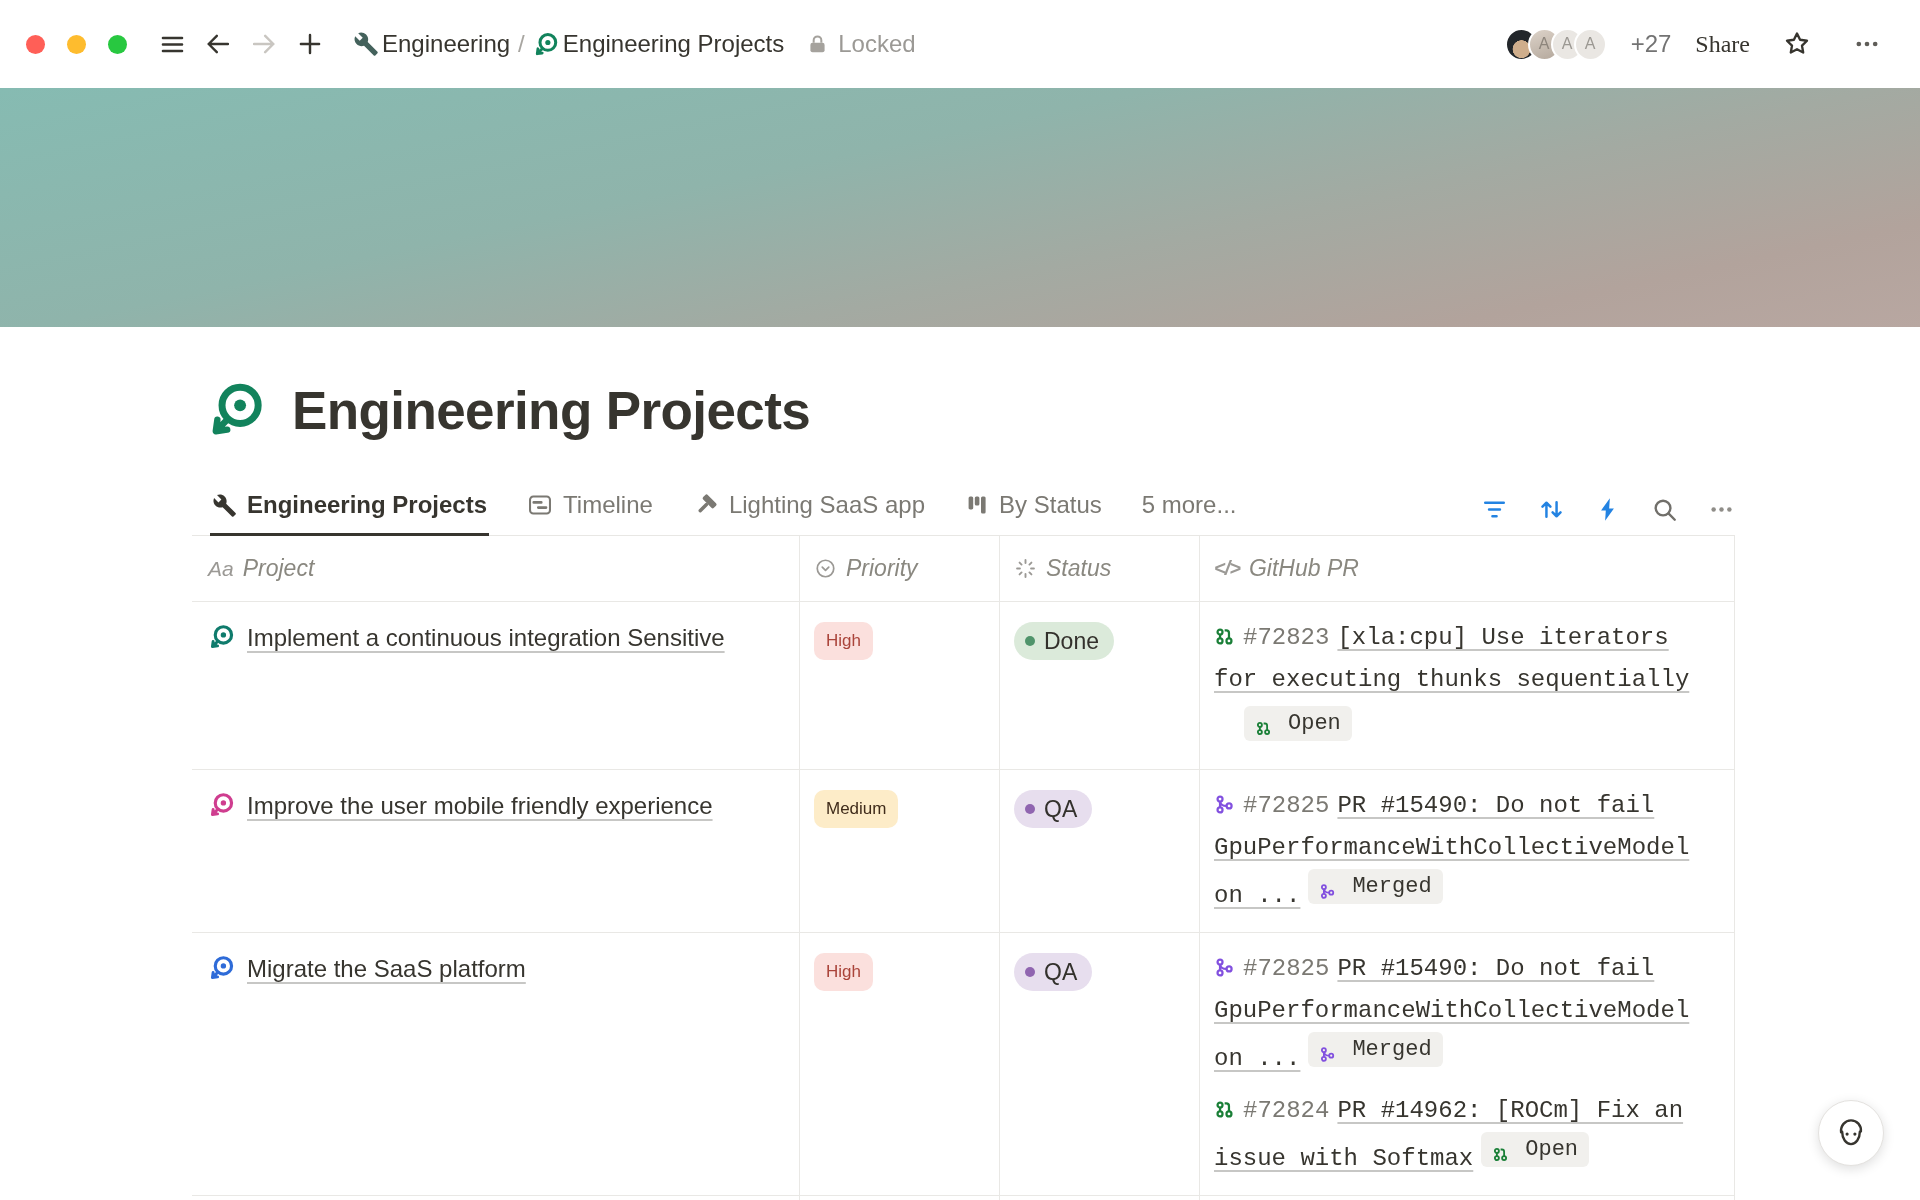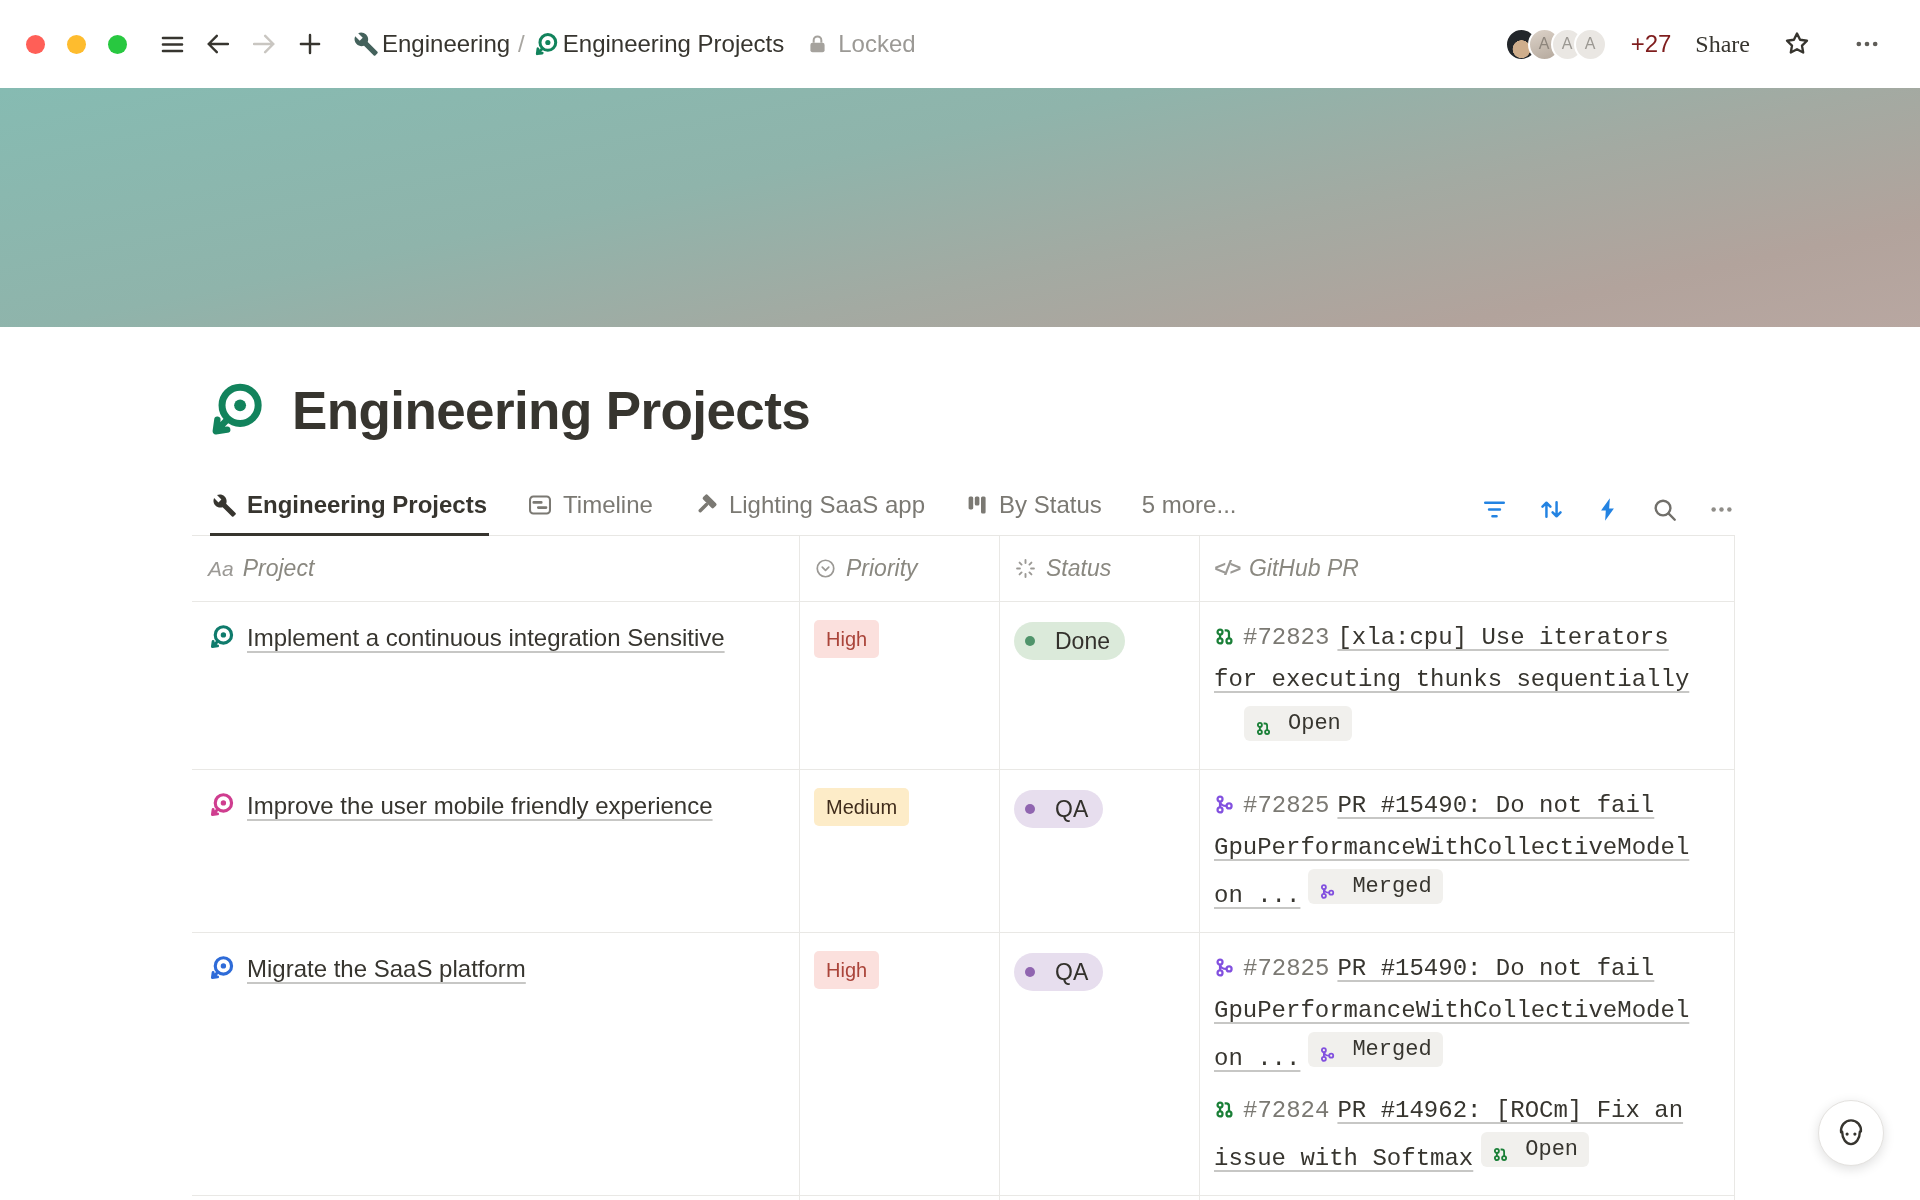--- a/index.html
+++ b/index.html
@@ -18,21 +18,21 @@
   .crumb { display:flex; align-items:center; margin-left:14px; white-space:nowrap; }
   .crumb-item { display:flex; align-items:center; gap:3px; padding:4px 6px; border-radius:6px; cursor:pointer; }
   .crumb-sep { color:#a8a6a1; margin:0 2px; }
   .locked { display:flex; align-items:center; gap:9px; color:#9b9995; margin-left:16px; }
   .topbar-right { margin-left:auto; display:flex; align-items:center; gap:24px; }
   .avatars { display:flex; align-items:center; }
   .avatar { width:33px; height:33px; border-radius:50%; border:2px solid #fff; margin-left:-10px; display:flex; align-items:center; justify-content:center; font-size:16px; color:#9b9892; background:#eae7e3; overflow:hidden; }
   .avatar:first-child{ margin-left:0; }
   .avatar.photo-dark{ background:radial-gradient(circle at 50% 66%, #cfae8c 0 36%, #23272b 38%); }
   .avatar.photo-light{ background:linear-gradient(160deg,#ddd3c9,#b4a89c); color:#8d857c; }
-  .overflow-count { color:#7f1d1d; }
+  .overflow-count { color:#737373; }
   .share-btn { background:none; border:none; font-size:24px; color:#37352f; cursor:pointer; font-family:Liberation Serif, serif; }
 
   
   .cover { height:239px; background:linear-gradient(168deg,#86bbb2 0%, #8fb4ab 38%, #a3aaa2 62%, #b2a39c 84%, #b8a7a1 100%); }
 
   
   .content { padding:0 185px 0 192px; }
   .title-row { display:flex; align-items:center; gap:24px; margin:52px 0 0 14px; }
   .page-icon { width:62px; height:62px; }
   .page-title { font-size:53px; font-weight:700; letter-spacing:-0.6px; color:#37352f; }
@@ -54,22 +54,22 @@
   .type-glyph { font-size:21px; color:#9b9995; }
   .type-glyph.code { font-weight:600; letter-spacing:-1px; font-size:20px; }
   .row { border-bottom:1px solid #e9e8e5; }
   .cell { padding:15px 14px 15px 14px; border-right:1px solid #e9e8e5; font-size:24px; line-height:42px; overflow:hidden; }
   .cell.proj { padding-left:16px; padding-right:58px; font-weight:500; }
   .cell.gh { padding-right:16px;font-family:Liberation Mono, monospace; }
   .proj-ic { display:inline-block; width:28px; height:28px; vertical-align:-5px; margin-right:11px; }
   .proj-ic svg, .page-icon svg { width:100%; height:100%; }
   .u { text-decoration:underline; text-decoration-color:rgba(55,53,47,.28); text-decoration-thickness:1.6px; text-underline-offset:5px; }
 
-  .badge { display:inline-block; padding:1px 12px; border-radius:5px; font-size:20px; line-height:36px; font-weight:400; }
-  .pill { display:inline-flex; align-items:center; gap:20px; padding:1px 15px 1px 11px; border-radius:999px; font-size:23px; line-height:36px; color:#33312c; }
+  .badge { display:inline-block; padding:1px 12px; border-radius:10px; font-size:17px; line-height:36px; font-weight:400; }
+  .pill { display:inline-flex; align-items:center; gap:9px; padding:1px 15px 1px 11px; border-radius:999px; font-size:23px; line-height:36px; color:#33312c; }
   .dot { width:10px; height:10px; border-radius:50%; display:inline-block; }
 
   .pr { margin-bottom:10px; }
   .pr:last-child { margin-bottom:0; }
   .pr-ic { display:inline-block; width:21px; height:21px; vertical-align:-3px; margin-right:8px; }
   .pr-ic svg { width:100%; height:100%; }
   .pr-ic.open { color:#1a7f37; } .pr-ic.merged { color:#8250df; }
   .pr-num { color:#7b7973; margin-right:8px; }
   .pr-t { color:#37352f; }
   .state-badge { display:inline-flex; align-items:center; gap:8px; background:#f1f0ed; border-radius:6px; padding:1px 11px; font-size:22px; line-height:33px; color:#37352f; vertical-align:2px; margin-left:8px; white-space:nowrap; }

